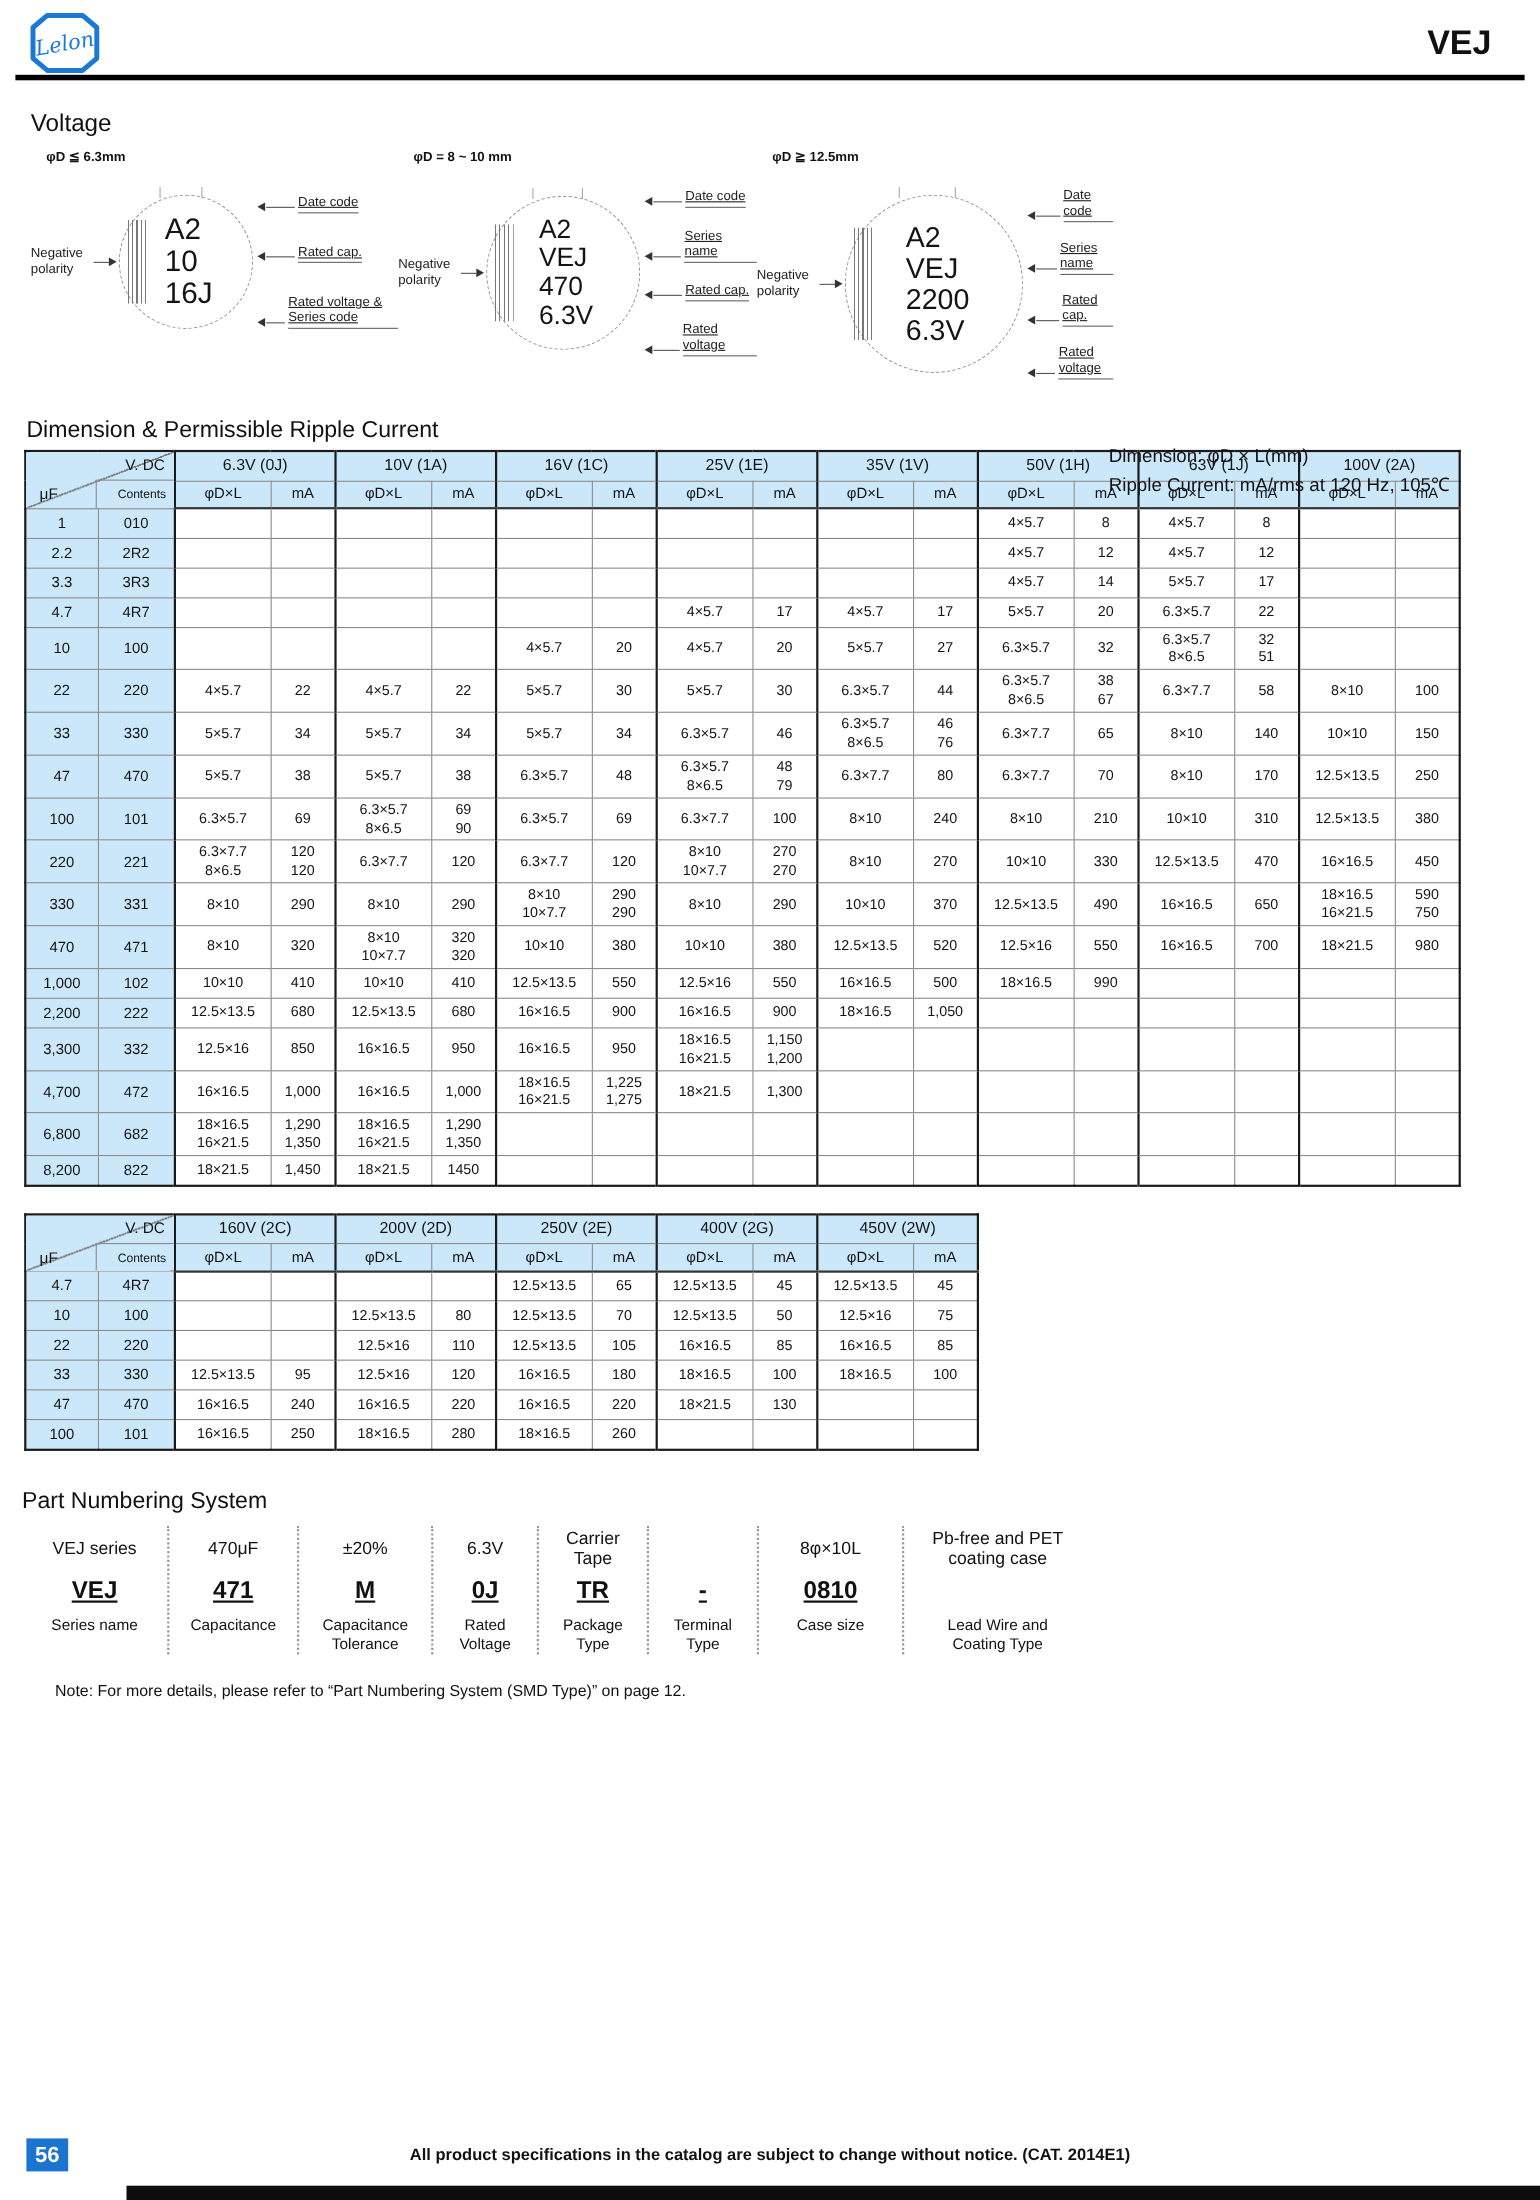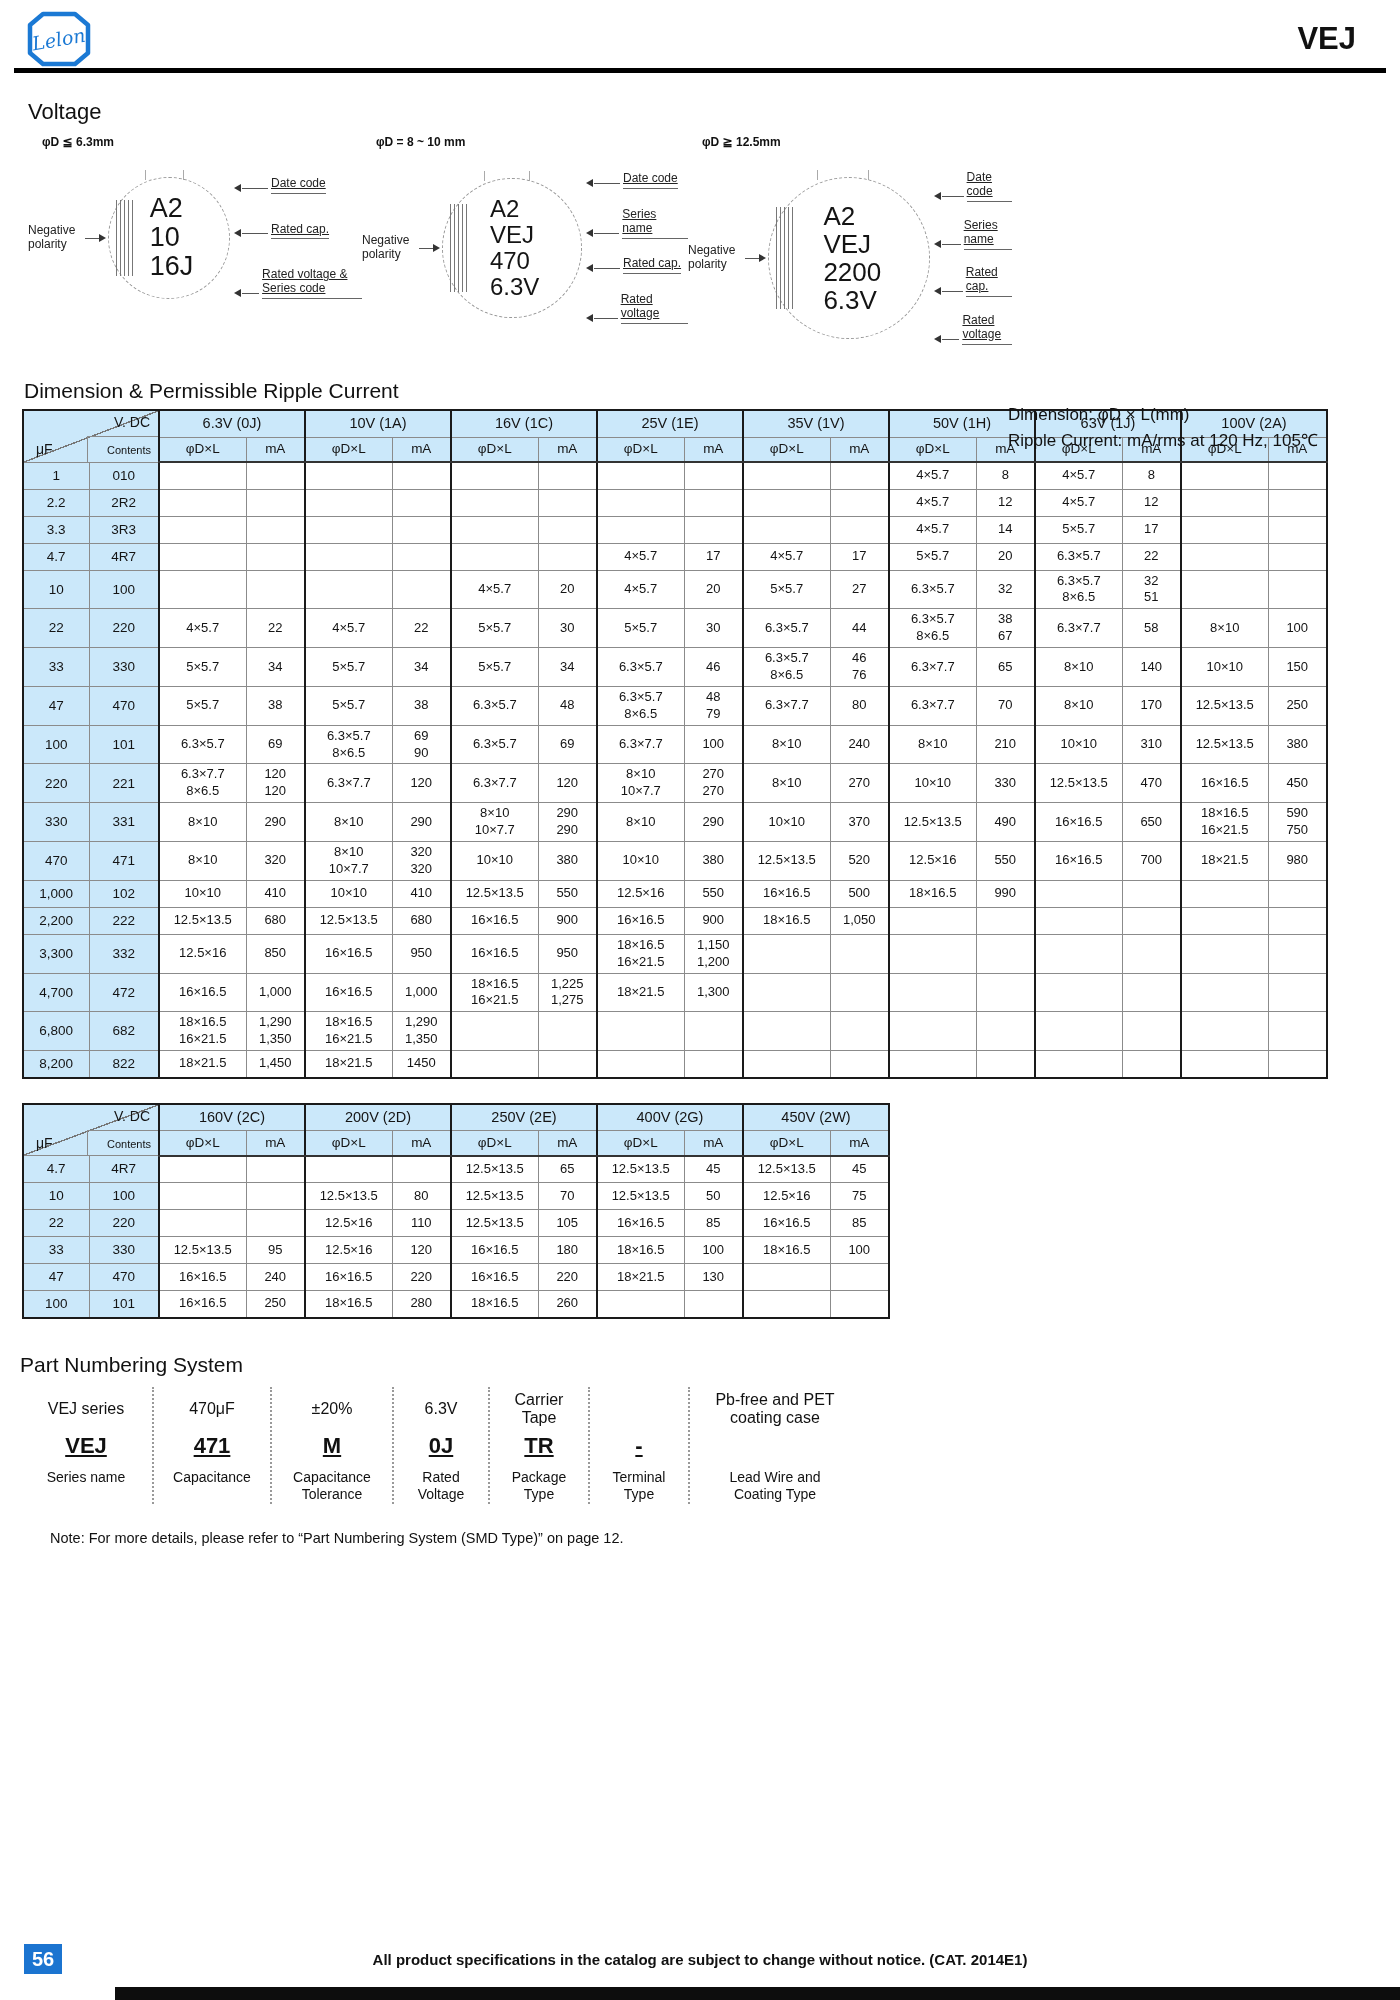--- a/index.html
+++ b/index.html
@@ -831,20 +831,25 @@
         <div class="pn-code">TR</div>
         <div class="pn-label">Package
 Type</div>
       </div>
       <div class="pn-col" style="width:100px">
         <div class="pn-example"></div>
         <div class="pn-code">-</div>
         <div class="pn-label">Terminal
 Type</div>
       </div>
+      <div class="pn-col" style="width:132px">
+        <div class="pn-example">8φ×10L</div>
+        <div class="pn-code">0810</div>
+        <div class="pn-label">Case size</div>
+      </div>
       <div class="pn-col" style="width:172px">
         <div class="pn-example">Pb-free and PET
 coating case</div>
         <div class="pn-code"></div>
         <div class="pn-label">Lead Wire and
 Coating Type</div>
       </div>
     </div>
     <div class="pn-note">Note: For more details, please refer to “Part Numbering System (SMD Type)” on page 12.</div>
   </div>

